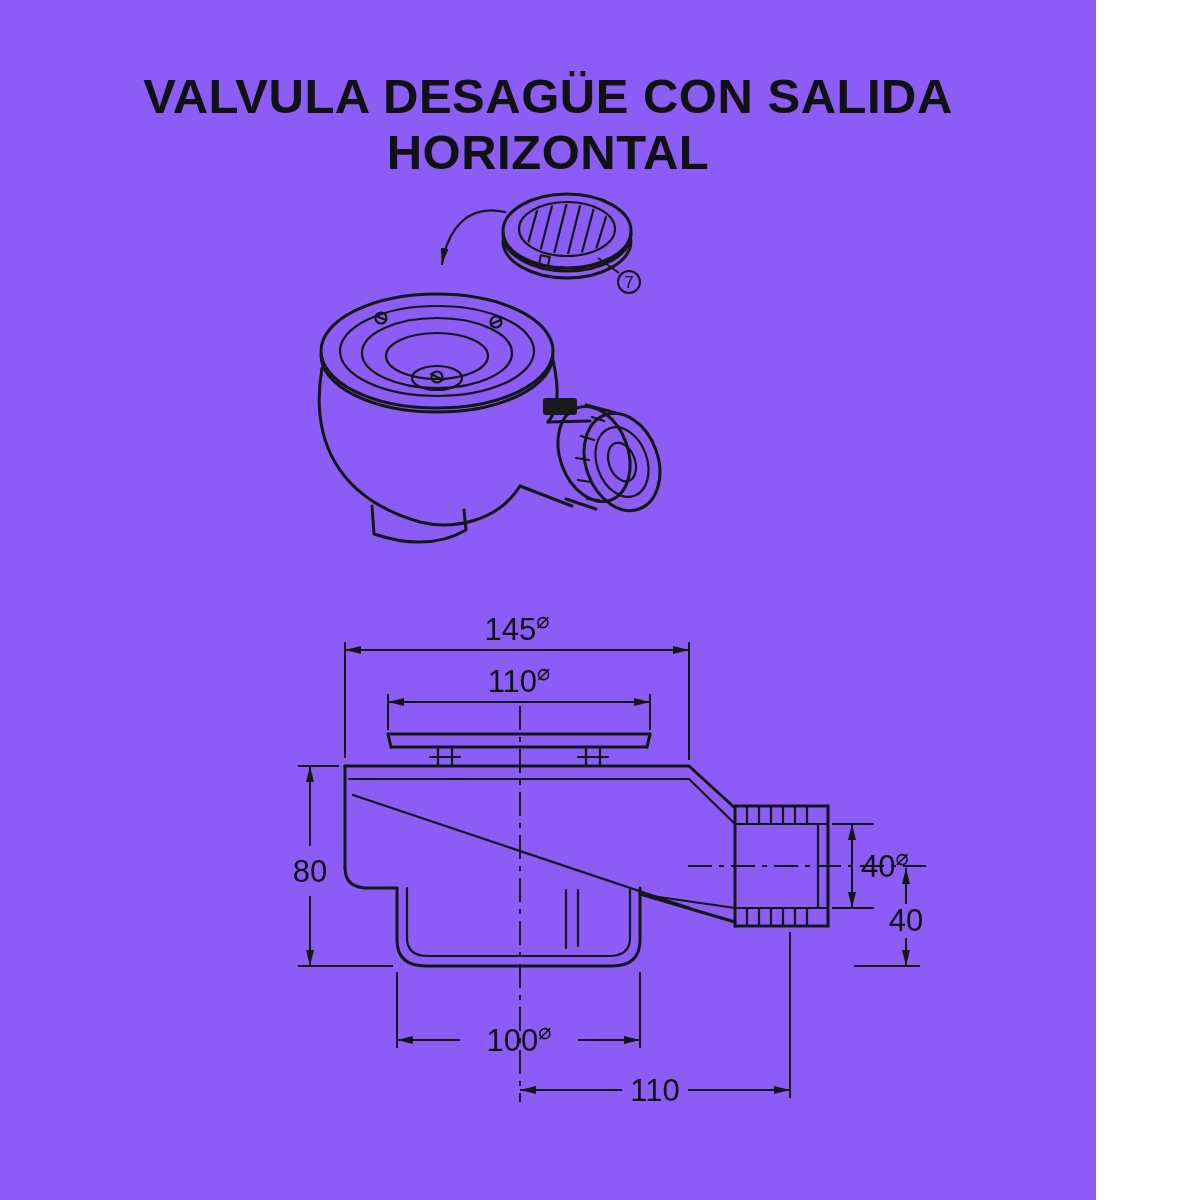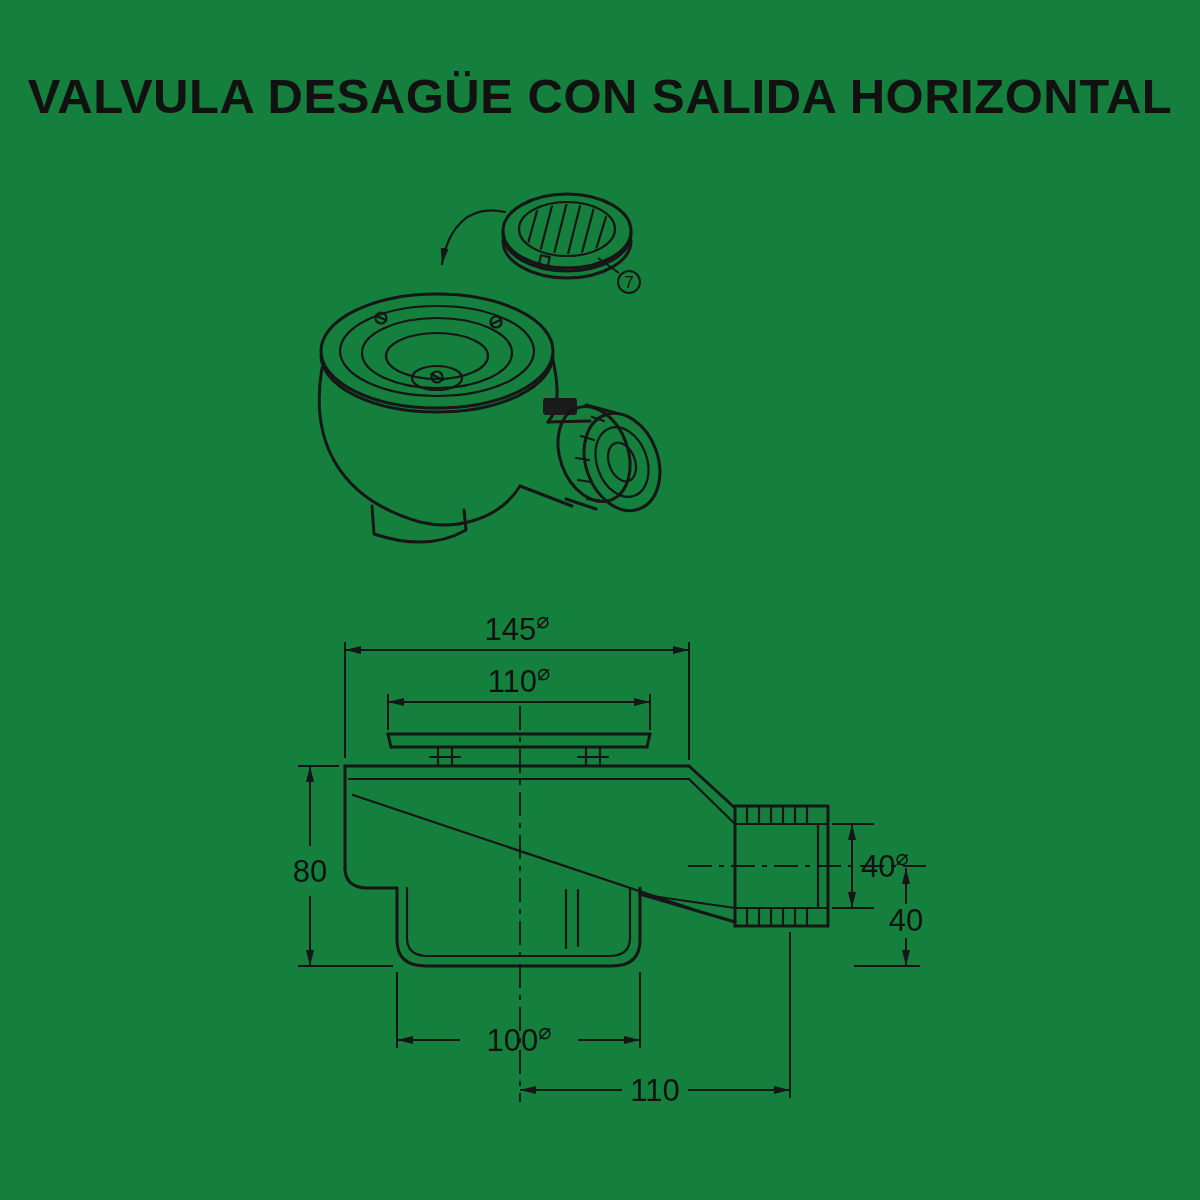--- a/index.html
+++ b/index.html
@@ -2,23 +2,23 @@
 <html><head>
 <meta charset="utf-8">
 <style>
   html, body {
     margin: 0;
     padding: 0;
     background: #ffffff;
   }
   .page {
     position: relative;
-    width: 1200px;
+    width: 1096px;
     height: 1200px;
-    background: #15803d;
+    background: #8b5cf6;
     overflow: hidden;
     font-family: "Liberation Sans", "DejaVu Sans", sans-serif;
   }
   .page-title {
     position: absolute;
     top: 68px;
     left: 0;
     width: 100%;
     margin: 0;
     text-align: center;

